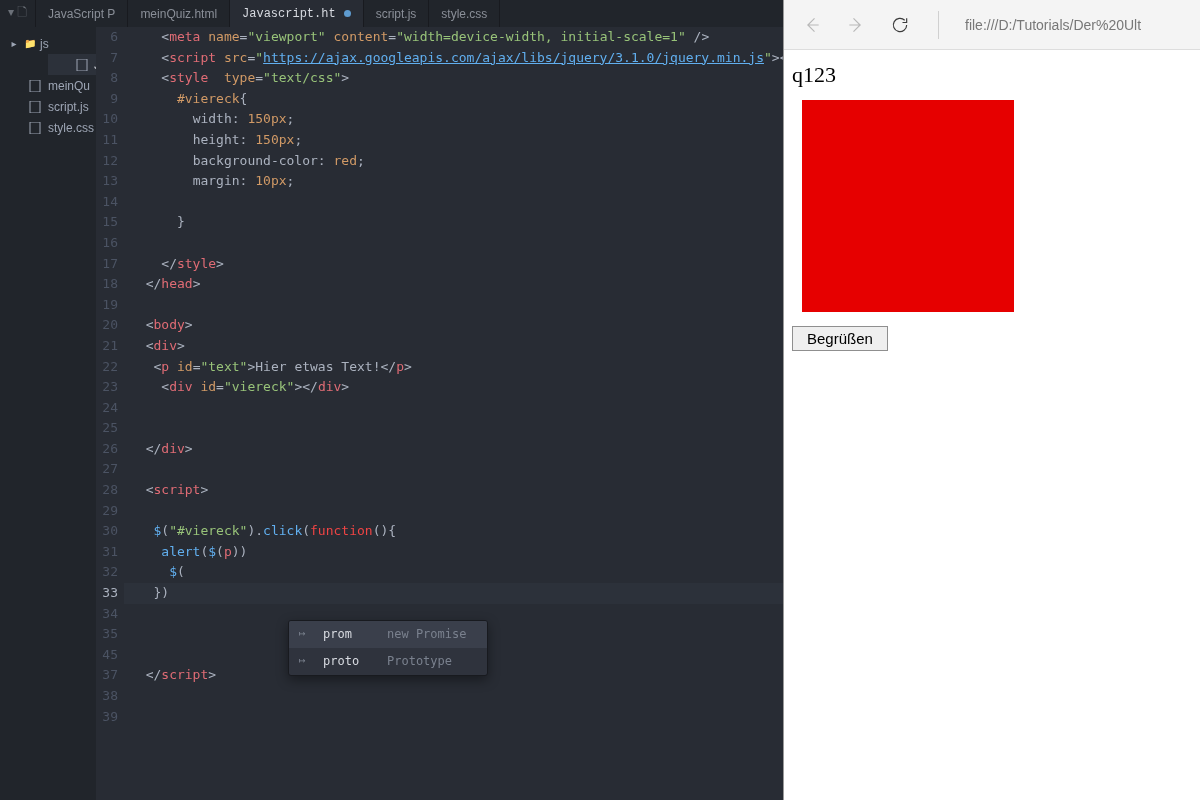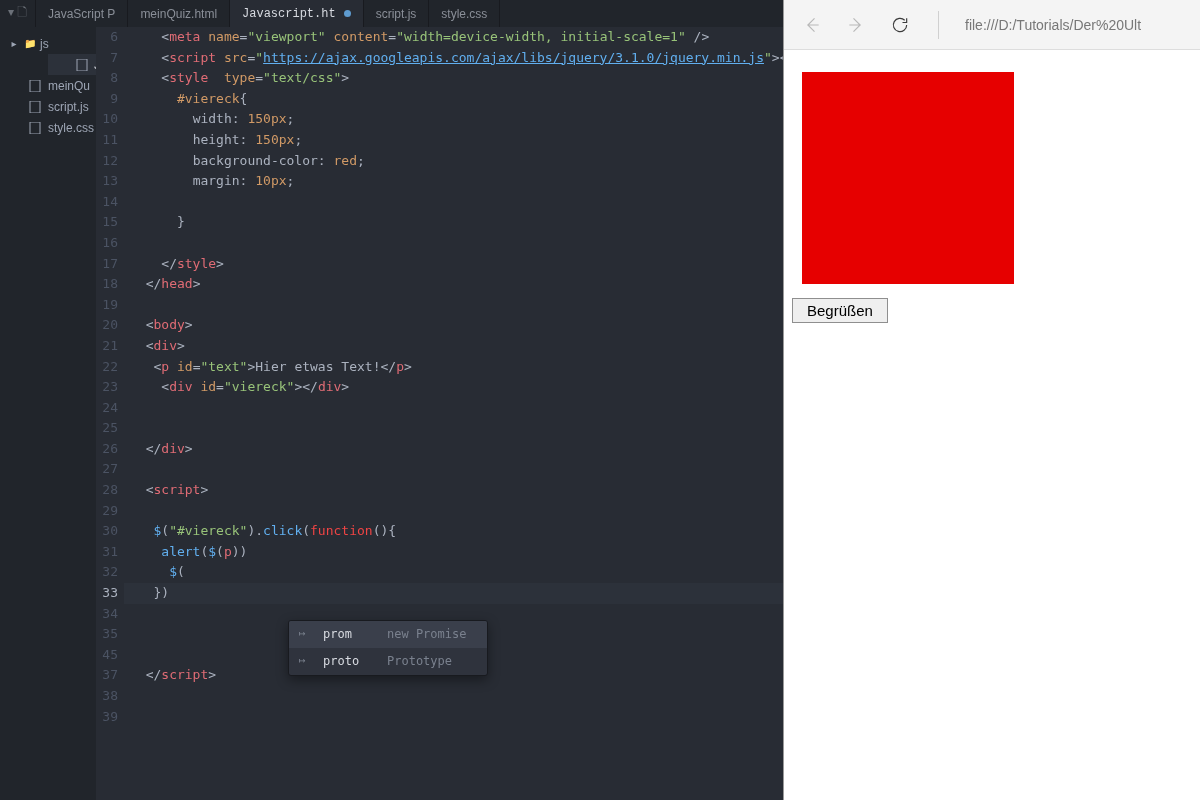--- a/index.html
+++ b/index.html
@@ -213,17 +213,18 @@
       </span>
       <span class="nav-btn">
         <svg viewBox="0 0 24 24">
             <path d="M20 12a8 8 0 1 1-2.34-5.66M20 4v5h-5"></path>
           </svg>
       </span>
       <span class="toolbar-sep"></span>
       <span class="url-text">file:///D:/Tutorials/Der%20Ult</span>
     </div>
     <div class="browser-content">
+      <div class="page-text">q123</div>
       <div class="red-square"></div>
       <button class="page-button">Begrüßen</button>
     </div>
   </div>
 </div>
 
 </body></html>

